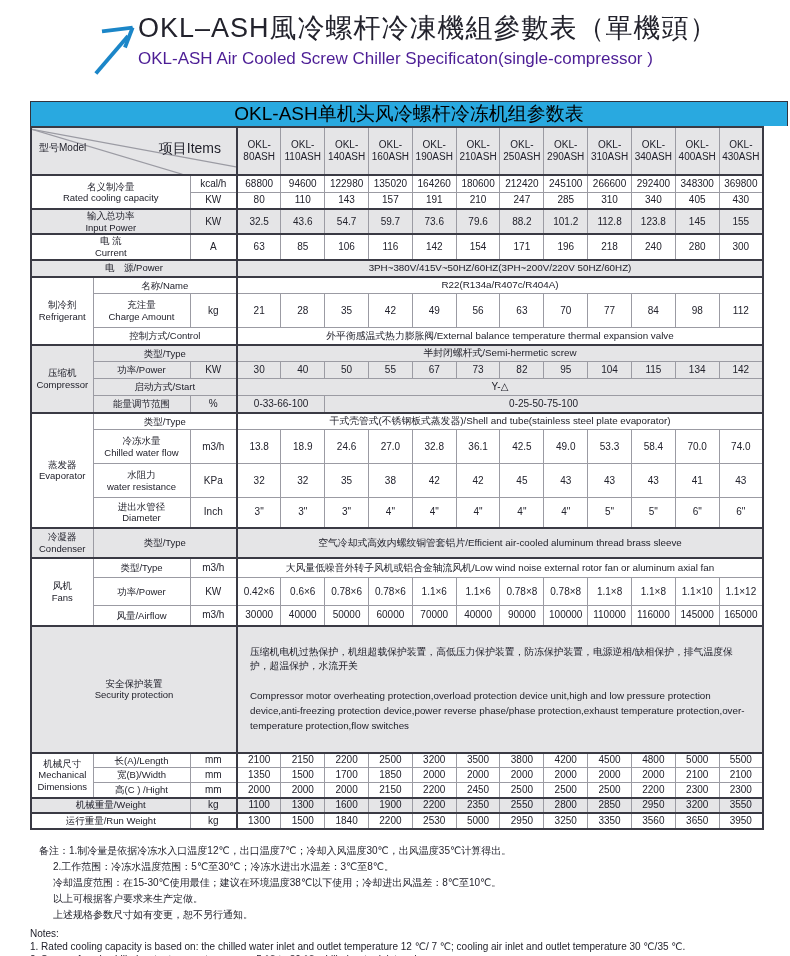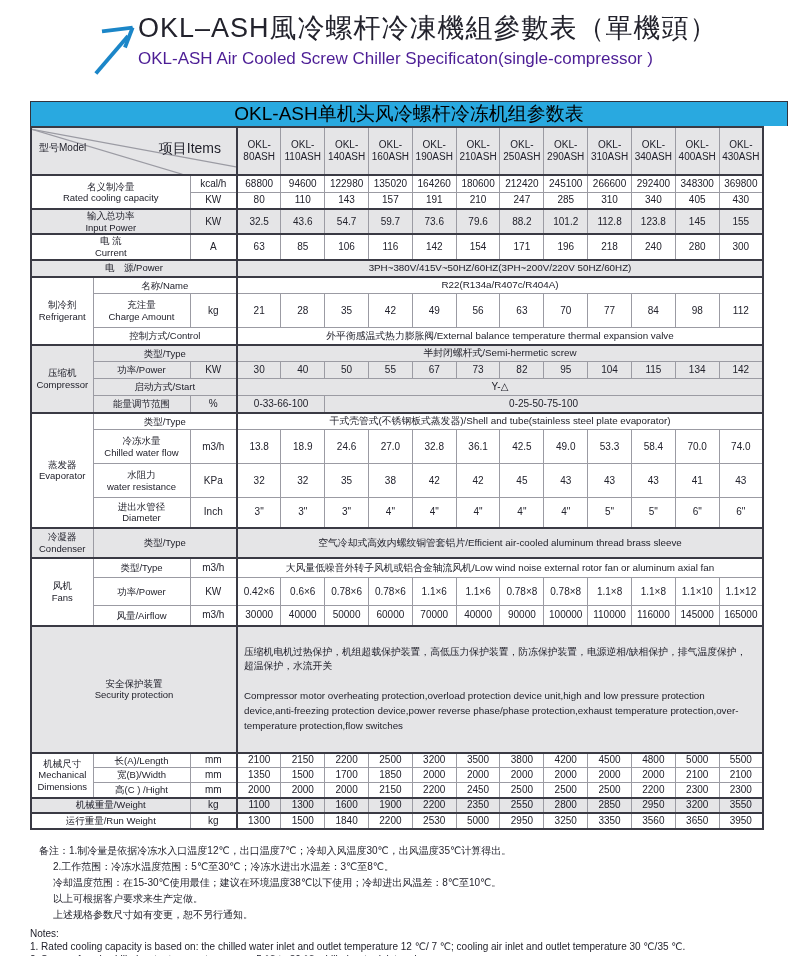--- a/index.html
+++ b/index.html
@@ -19,21 +19,21 @@
            padding:0 1px;font-size:9.5px;line-height:1.22;white-space:pre-line;
            overflow:hidden;}
   .spec .v{font-size:10px;white-space:nowrap;}
   .spec .model{font-size:10px;line-height:1.18;white-space:pre-line;}
   .spec .unit{font-size:10px;}
   .spec .edge{border-right:2px solid #3a3a44;}
   .spec tr.gray>td{background:#e5e5e7;}
   .spec tr.sec>td{border-top:2px solid #3a3a44;}
   .spec tr.mhead>td{border-bottom:2px solid #3a3a44;}
   .spec .wide{font-size:9.8px;}
-  .spec .secTxt{text-align:left;padding:3px 6px;font-size:9.8px;line-height:1.52;}
+  .spec .secTxt{text-align:left;padding:3px 12px;font-size:9.8px;line-height:1.52;}
   .spec .secTxt div{white-space:normal;}
   tr.h15{height:15px}tr.h16{height:16px}tr.h17{height:17px}tr.h20{height:20px}
   tr.h25{height:25px}tr.h28{height:28px}tr.h30{height:30px}tr.h34{height:34px}
   tr.h37{height:37px}tr.h80{height:80px}
   .diag{position:relative;padding:0;}
   .diag svg{position:absolute;left:0;top:0;width:100%;height:100%;}
   .diag .cm{position:absolute;left:7px;top:14px;font-size:10px;}
   .diag .ci{position:absolute;right:15px;top:12px;font-size:14px;}
   .notes{margin:13px 0 0 30px;width:740px;}
   .notes-zh{font-size:10px;line-height:1.6;margin-left:9px;}

